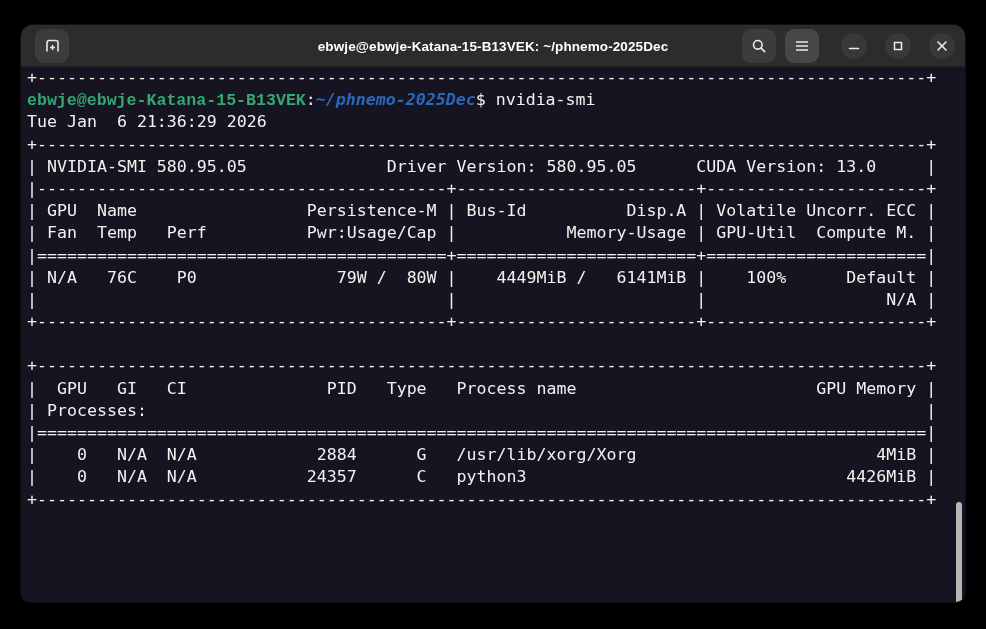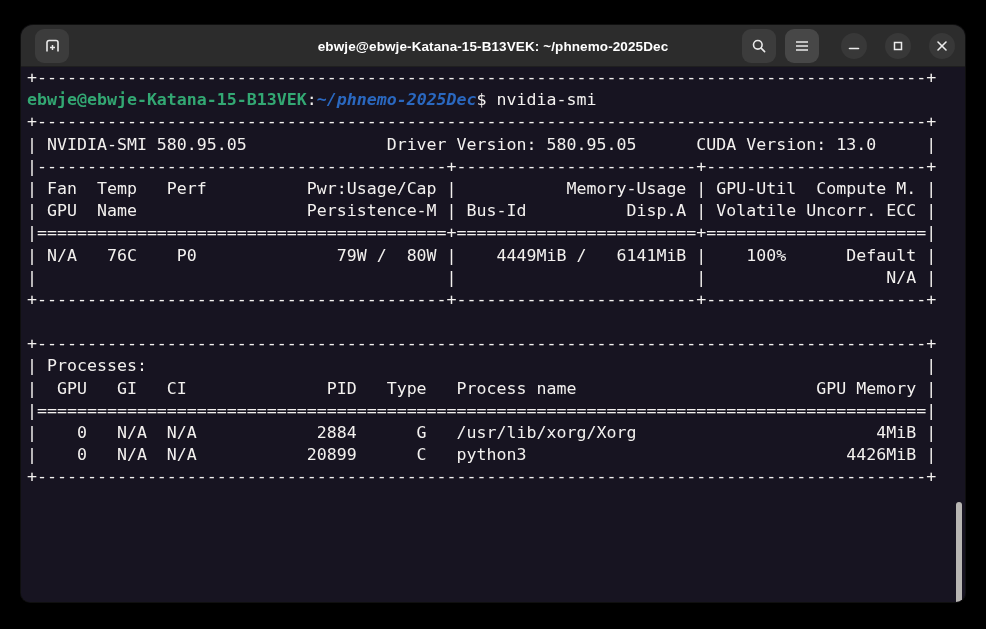--- a/index.html
+++ b/index.html
@@ -48,21 +48,21 @@
   .term{
     position:relative;
     height:535px;background:var(--terminal-bg);
     padding:0 0 0 6px;
     font-family:"DejaVu Sans Mono",monospace;
     font-size:16.6px;line-height:22.2px;
     color:var(--text);
   }
   .term-line{white-space:pre;height:22.2px;}
   .c-fg{color:var(--text);}
-  .c-green{color:var(--prompt-green);font-weight:bold;}
+  .c-green{color:var(--prompt-green);font-weight:bold;font-family:Liberation Mono, monospace;}
   .c-blue{color:var(--path-blue);font-weight:bold;font-style:italic;}
 
   .scroll-thumb{
     position:absolute;right:3px;top:435px;width:6px;height:136px;
     background:#b8b6b3;border-radius:3px;
   }
   svg{display:block;}
 </style>
 </head>
 <body>
@@ -125,34 +125,35 @@
           </span>
         </div>
       </div>
     </div>
   </div>
 
   <div class="term">
     <div>
         <div class="term-line"><span class="c-fg">+-----------------------------------------------------------------------------------------+</span></div>
         <div class="term-line"><span class="c-green">ebwje@ebwje-Katana-15-B13VEK</span><span class="c-fg">:</span><span class="c-blue">~/phnemo-2025Dec</span><span class="c-fg">$ nvidia-smi</span></div>
+        <div class="term-line"><span class="c-fg">Tue Jan  6 21:36:29 2026</span></div>
         <div class="term-line"><span class="c-fg">+-----------------------------------------------------------------------------------------+</span></div>
         <div class="term-line"><span class="c-fg">| NVIDIA-SMI 580.95.05              Driver Version: 580.95.05      CUDA Version: 13.0     |</span></div>
         <div class="term-line"><span class="c-fg">|-----------------------------------------+------------------------+----------------------+</span></div>
+        <div class="term-line"><span class="c-fg">| GPU  Name                 Persistence-M | Bus-Id          Disp.A | Volatile Uncorr. ECC |</span></div>
         <div class="term-line"><span class="c-fg">| Fan  Temp   Perf          Pwr:Usage/Cap |           Memory-Usage | GPU-Util  Compute M. |</span></div>
-        <div class="term-line"><span class="c-fg">| GPU  Name                 Persistence-M | Bus-Id          Disp.A | Volatile Uncorr. ECC |</span></div>
         <div class="term-line"><span class="c-fg">|=========================================+========================+======================|</span></div>
         <div class="term-line"><span class="c-fg">| N/A   76C    P0              79W /  80W |    4449MiB /   6141MiB |    100%      Default |</span></div>
         <div class="term-line"><span class="c-fg">|                                         |                        |                  N/A |</span></div>
         <div class="term-line"><span class="c-fg">+-----------------------------------------+------------------------+----------------------+</span></div>
         <div class="term-line"><span class="c-fg"></span></div>
         <div class="term-line"><span class="c-fg">+-----------------------------------------------------------------------------------------+</span></div>
+        <div class="term-line"><span class="c-fg">|  GPU   GI   CI              PID   Type   Process name                        GPU Memory |</span></div>
         <div class="term-line"><span class="c-fg">| Processes:                                                                              |</span></div>
-        <div class="term-line"><span class="c-fg">|  GPU   GI   CI              PID   Type   Process name                        GPU Memory |</span></div>
         <div class="term-line"><span class="c-fg">|=========================================================================================|</span></div>
         <div class="term-line"><span class="c-fg">|    0   N/A  N/A            2884      G   /usr/lib/xorg/Xorg                        4MiB |</span></div>
-        <div class="term-line"><span class="c-fg">|    0   N/A  N/A           20899      C   python3                                4426MiB |</span></div>
+        <div class="term-line"><span class="c-fg">|    0   N/A  N/A           24357      C   python3                                4426MiB |</span></div>
         <div class="term-line"><span class="c-fg">+-----------------------------------------------------------------------------------------+</span></div>
       </div>
     <div class="scroll-thumb"></div>
   </div>
 
 </div>
 
 </body></html>

